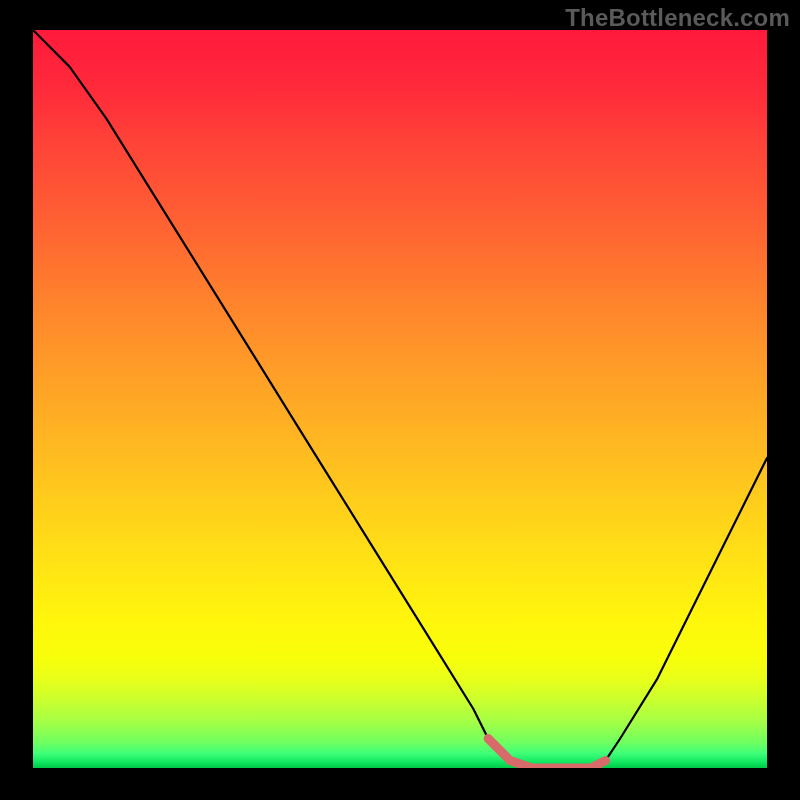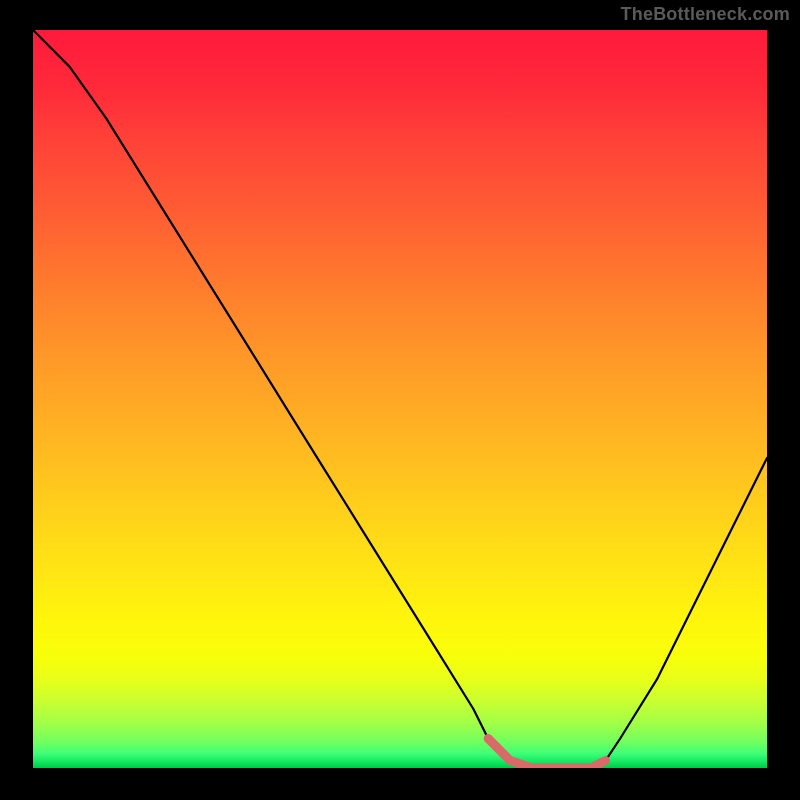--- a/index.html
+++ b/index.html
@@ -8,21 +8,21 @@
     position: relative;
     width: 800px;
     height: 800px;
     background: #000;
   }
   .watermark {
     position: absolute;
     top: 4px;
     right: 10px;
     font-family: Arial, sans-serif;
-    font-size: 18px;
+    font-size: 24px;
     font-weight: bold;
     color: #5a5a5a;
     letter-spacing: 0.2px;
     z-index: 10;
   }
   .plot-area {
     position: absolute;
     left: 33px;
     top: 30px;
     width: 734px;

